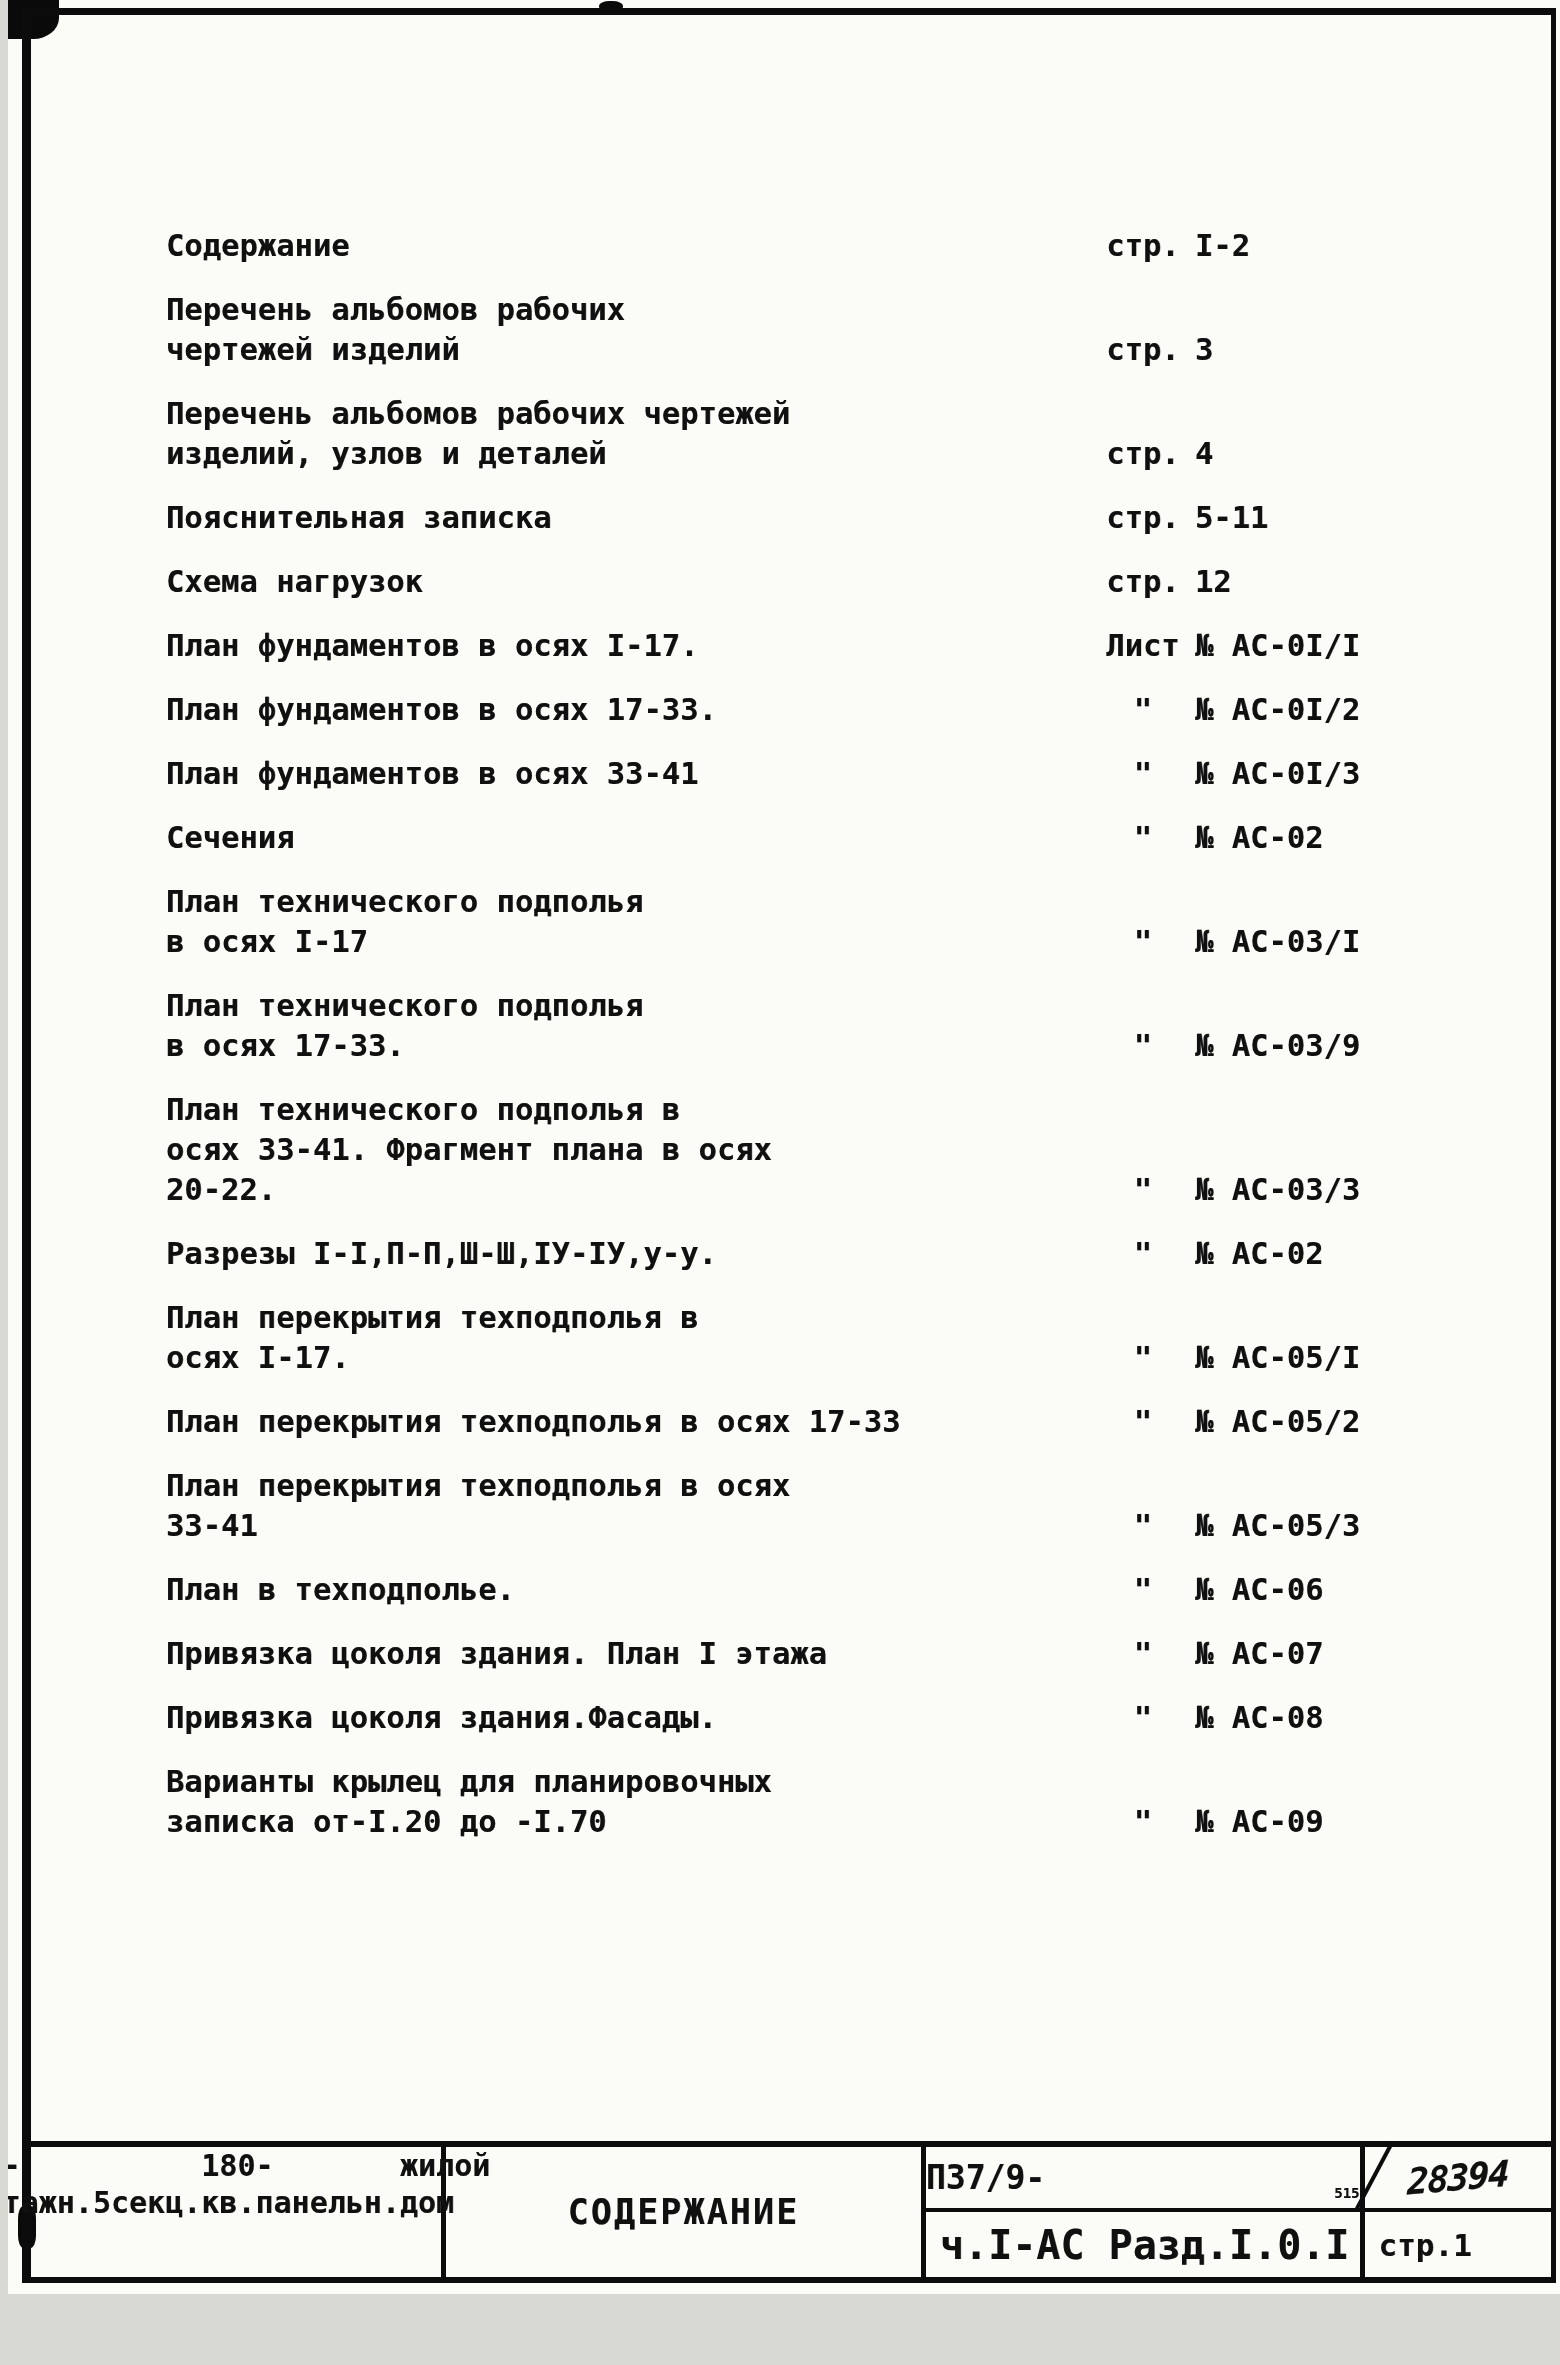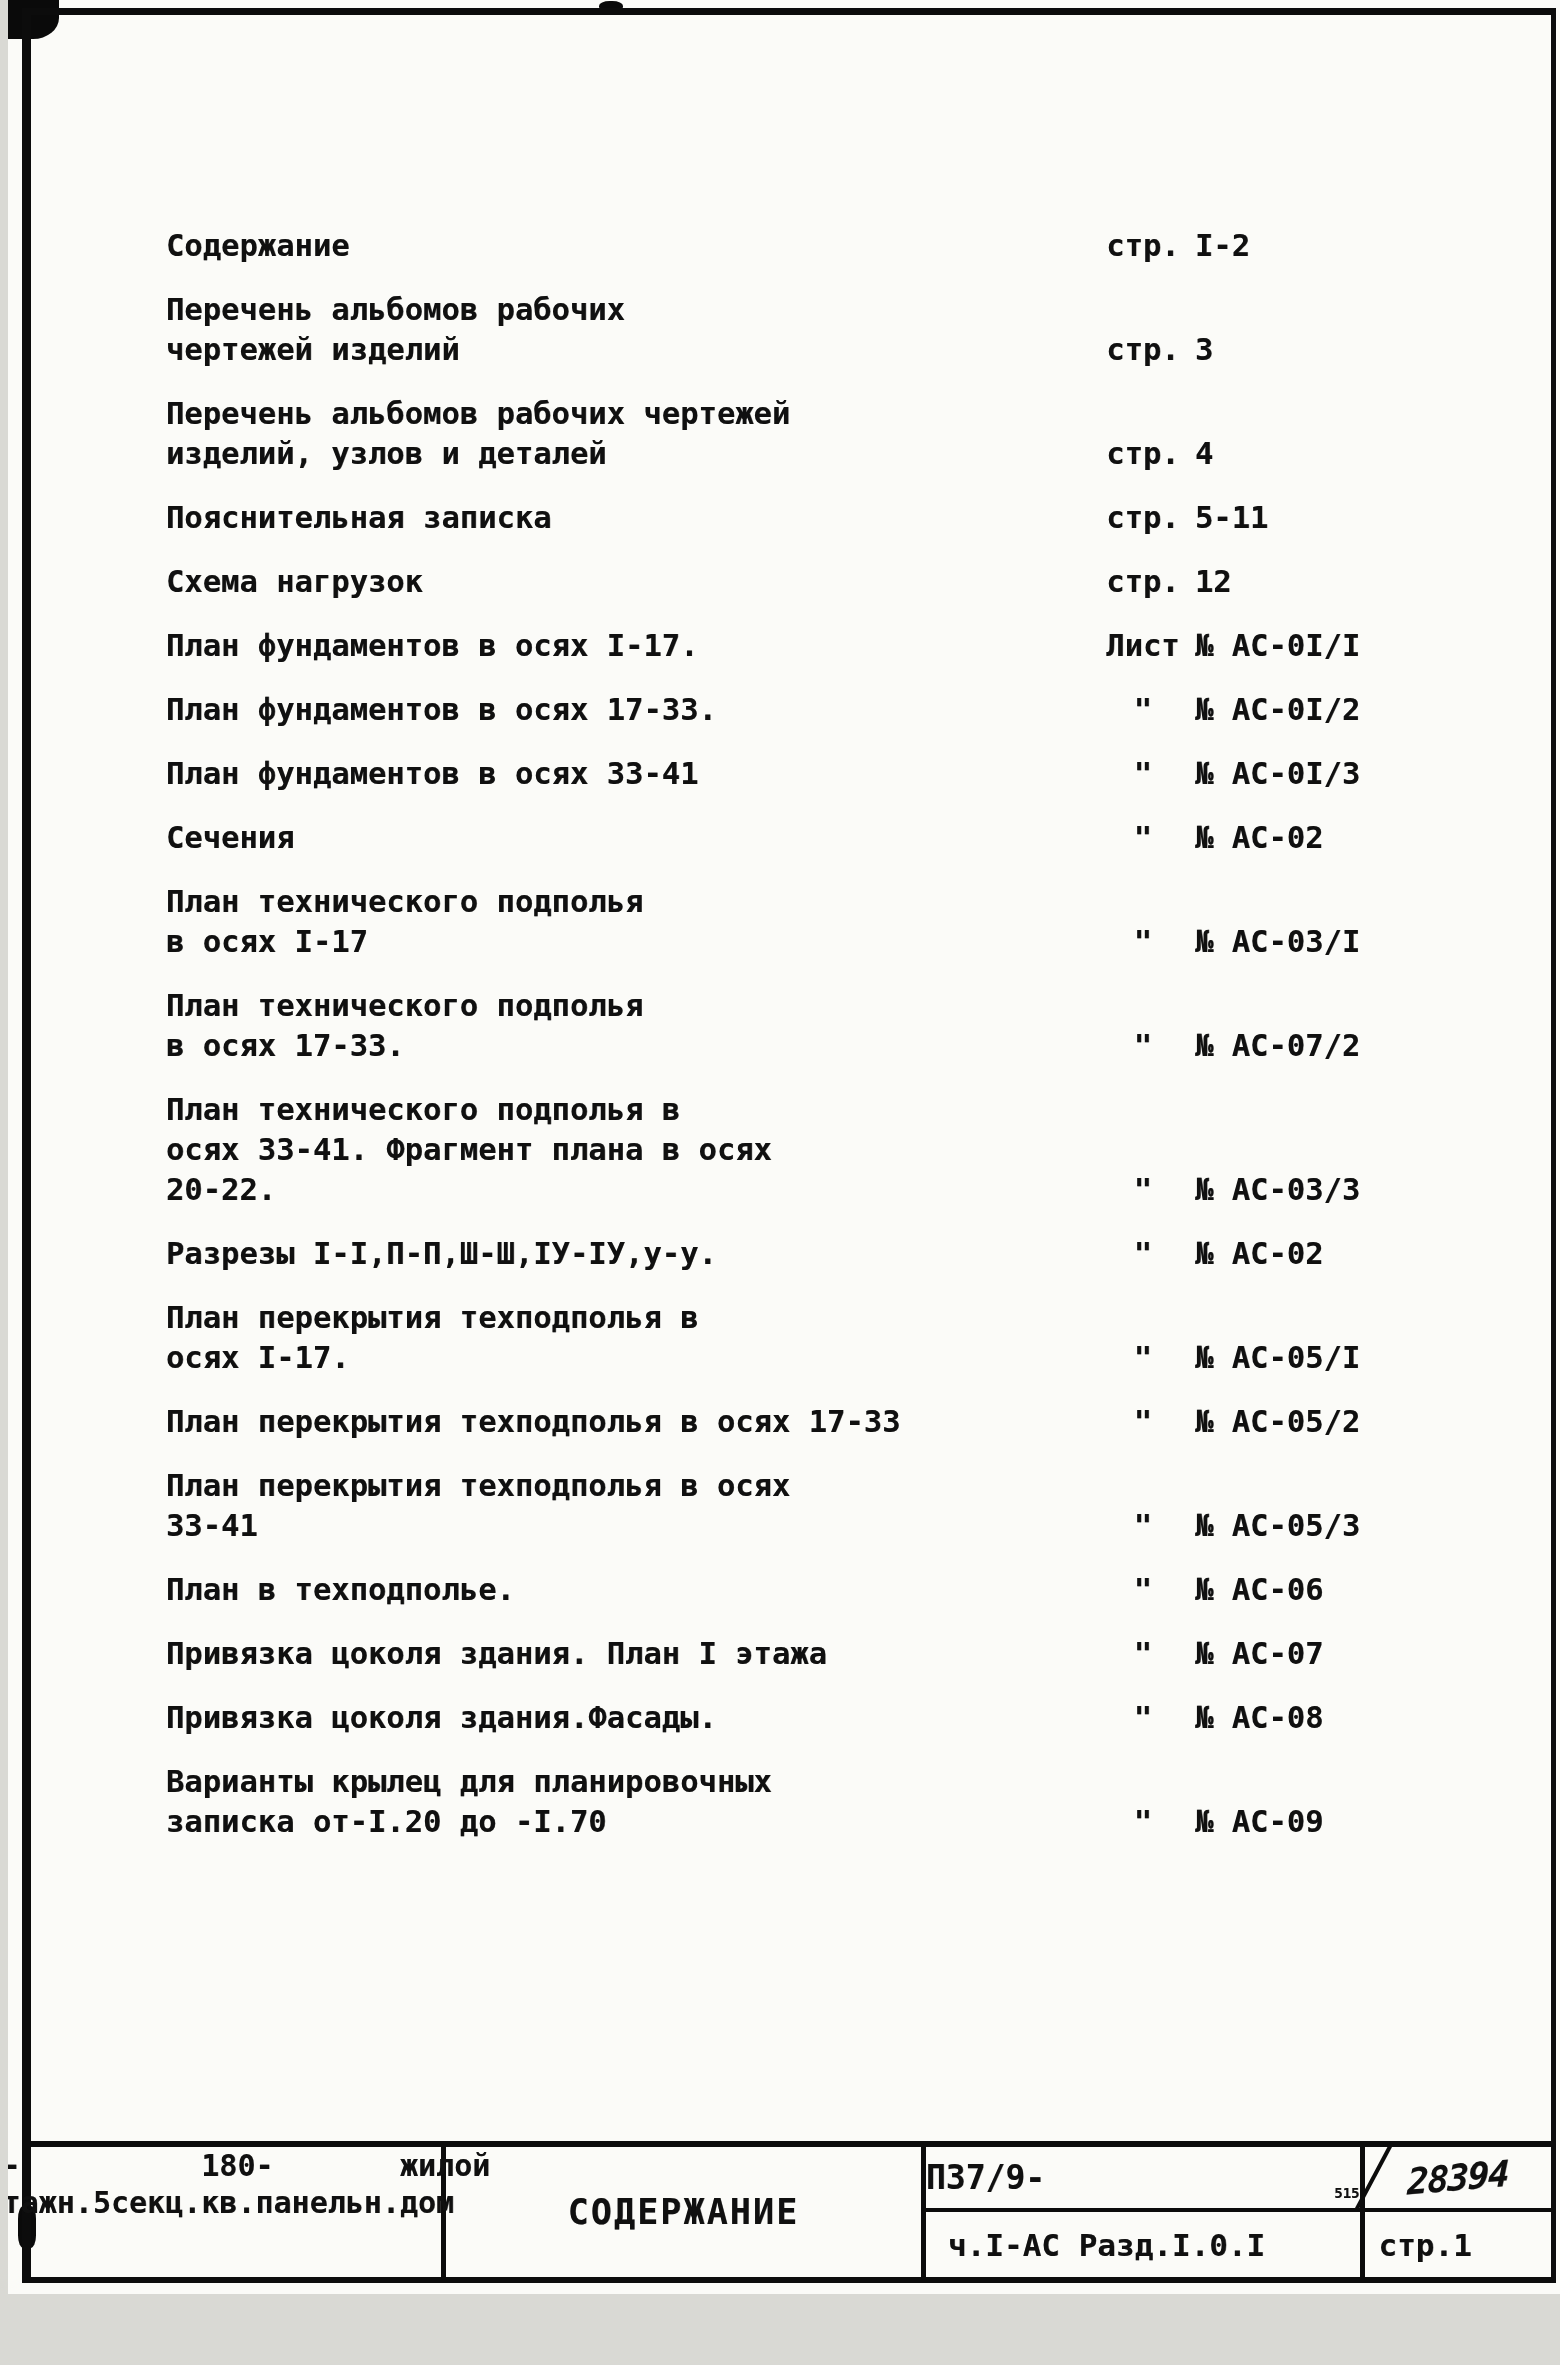--- a/index.html
+++ b/index.html
@@ -139,22 +139,22 @@
   .stamp-slash {
     position: absolute;
     left: 7px; top: -8.3px;
     width: 3.5px; height: 75px;
     background: #0c0c0c;
     transform: rotate(28deg);
   }
   .cell-section {
     grid-row: 2; grid-column: 3;
     border-right: 5.5px solid #0c0c0c;
-    padding-left: 22px;
-    font-size: 31px;
+    padding-left: 14px;
+    font-size: 40px;
   }
   .cell-pageno {
     grid-row: 2; grid-column: 4;
     padding-left: 14px;
     font-size: 31px;
   }
 </style>
 </head>
 <body>
 
@@ -248,21 +248,21 @@
       <span class="elabel">"</span>
       <span class="enum">№ АС-03/I</span>
     </div>
   </div>
 
   <div class="entry">
     <div class="etitle">План технического подполья
 в осях 17-33.</div>
     <div class="eref">
       <span class="elabel">"</span>
-      <span class="enum">№ АС-07/2</span>
+      <span class="enum">№ АС-03/9</span>
     </div>
   </div>
 
   <div class="entry">
     <div class="etitle">План технического подполья в
 осях 33-41. Фрагмент плана в осях
 20-22.</div>
     <div class="eref">
       <span class="elabel">"</span>
       <span class="enum">№ АС-03/3</span>

